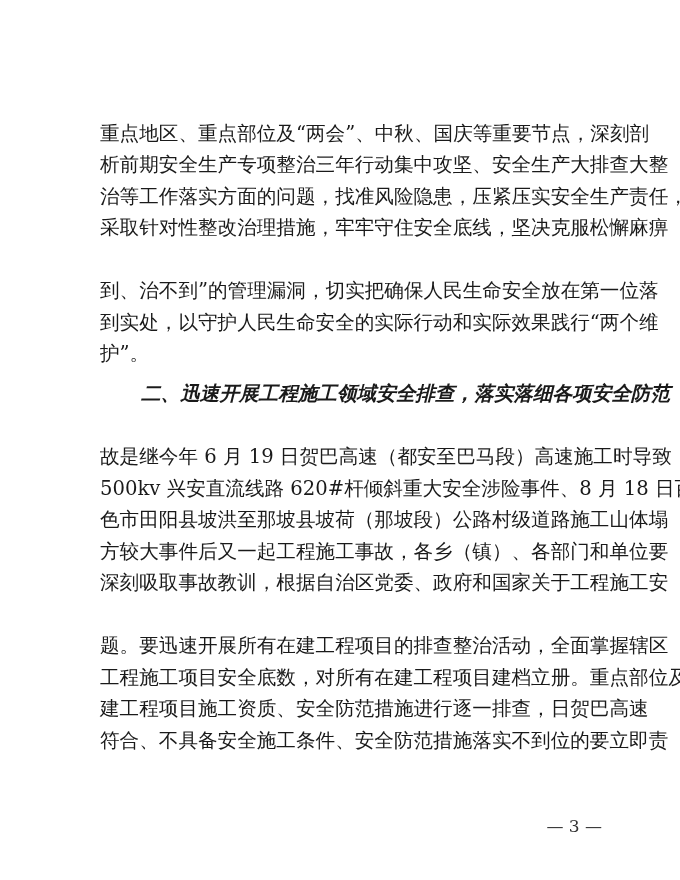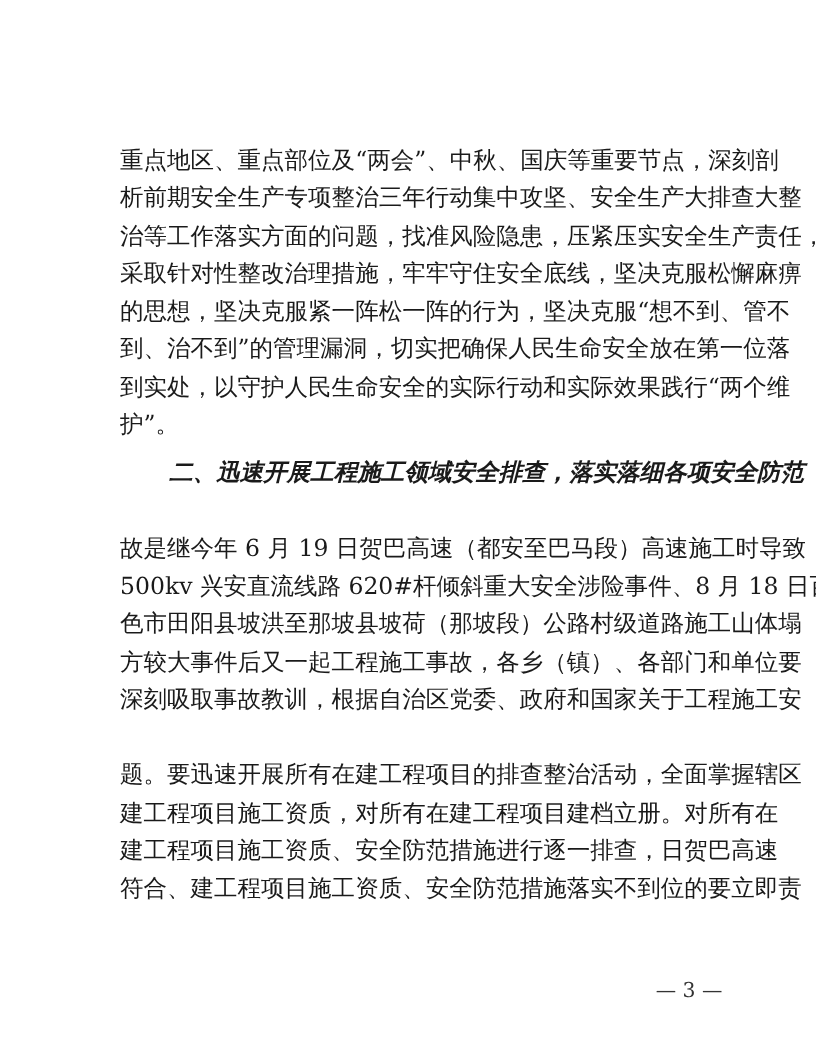--- a/index.html
+++ b/index.html
@@ -17,31 +17,30 @@
 </style>
 </head>
 <body>
 
 <div class="page">
 
   <div class="line" style="top:122px">重点地区、重点部位及“两会”、中秋、国庆等重要节点，深刻剖</div>
   <div class="line" style="top:153px">析前期安全生产专项整治三年行动集中攻坚、安全生产大排查大整</div>
   <div class="line" style="top:185px">治等工作落实方面的问题，找准风险隐患，压紧压实安全生产责任，</div>
   <div class="line" style="top:216px">采取针对性整改治理措施，牢牢守住安全底线，坚决克服松懈麻痹</div>
-  <div class="line" style="top:248px">的思想，坚决克服紧一阵松一阵的行为，坚决克服“想不到、管不</div>
   <div class="line" style="top:311px">到实处，以守护人民生命安全的实际行动和实际效果践行“两个维</div>
   <div class="line" style="top:279px">到、治不到”的管理漏洞，切实把确保人民生命安全放在第一位落</div>
   <div class="line last" style="top:342px">护”。</div>
 
   <div class="line indent bold" style="top:382px">二、迅速开展工程施工领域安全排查，落实落细各项安全防范</div>
 
   <div class="line" style="top:445px">故是继今年 6 月 19 日贺巴高速（都安至巴马段）高速施工时导致</div>
   <div class="line" style="top:477px">500kv 兴安直流线路 620#杆倾斜重大安全涉险事件、8 月 18 日百</div>
   <div class="line" style="top:540px">方较大事件后又一起工程施工事故，各乡（镇）、各部门和单位要</div>
   <div class="line" style="top:508px">色市田阳县坡洪至那坡县坡荷（那坡段）公路村级道路施工山体塌</div>
   <div class="line" style="top:571px">深刻吸取事故教训，根据自治区党委、政府和国家关于工程施工安</div>
   <div class="line" style="top:634px">题。要迅速开展所有在建工程项目的排查整治活动，全面掌握辖区</div>
-  <div class="line" style="top:666px">建工程项目施工资质，对所有在建工程项目建档立册。对所有在</div>
+  <div class="line" style="top:666px">工程施工项目安全底数，对所有在建工程项目建档立册。重点部位及</div>
   <div class="line" style="top:697px">建工程项目施工资质、安全防范措施进行逐一排查，日贺巴高速</div>
-  <div class="line" style="top:729px">符合、建工程项目施工资质、安全防范措施落实不到位的要立即责</div>
+  <div class="line" style="top:729px">符合、不具备安全施工条件、安全防范措施落实不到位的要立即责</div>
 
   <div class="page-number">— 3 —</div>
 </div>
 
 </body></html>

